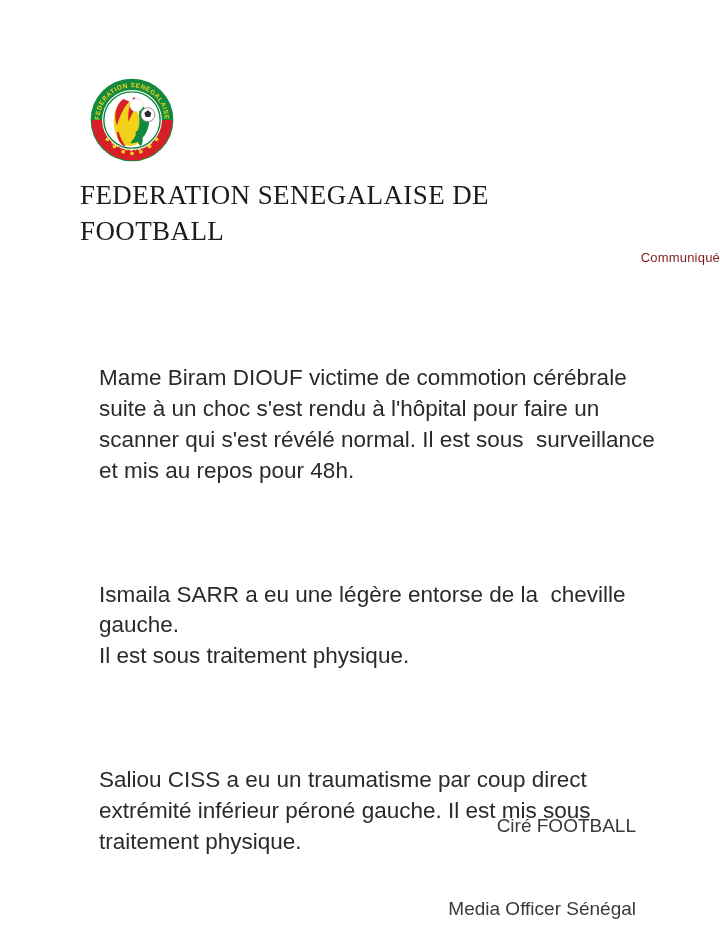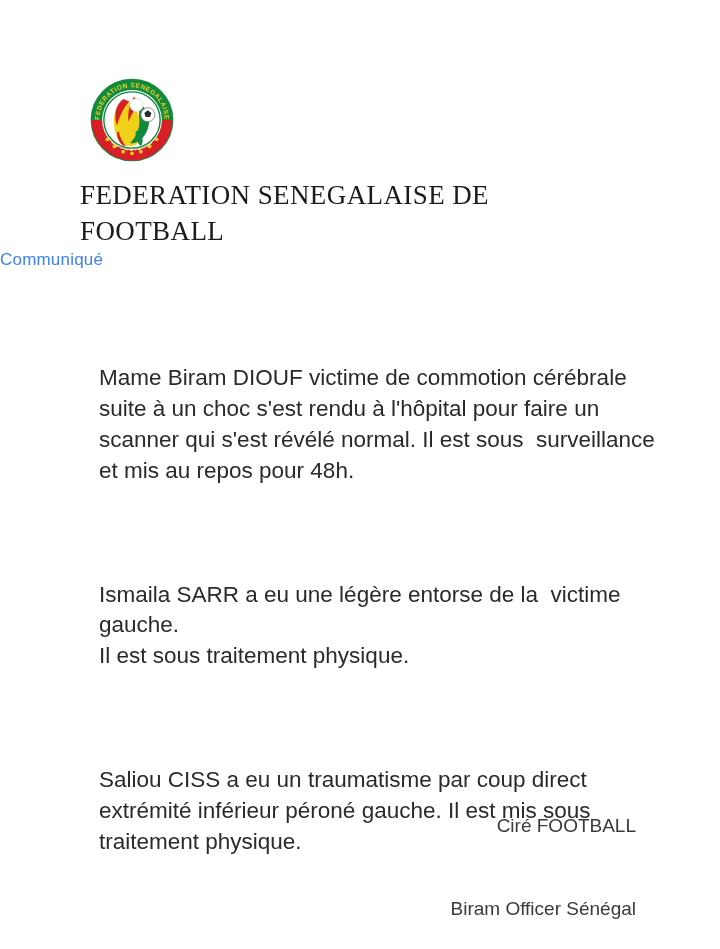--- a/index.html
+++ b/index.html
@@ -49,23 +49,23 @@
     color: #1b1b1b;
     font-weight: 400;
   }
 
   
   .communique {
     position: absolute;
     left: 0;
     top: 250px;
     width: 720px;
-    text-align: left;
-    font-size: 17px;
-    color: #3b82f6;
+    text-align: right;
+    font-size: 13px;
+    color: #7f1d1d;
     letter-spacing: 0.2px;
   }
 
   
   .body-block {
     position: absolute;
     left: 99px;
     top: 301px;
     width: 560px;
     font-size: 22.5px;
@@ -153,23 +153,23 @@
       <circle cx="50" cy="50" r="32" fill="none" stroke="#118a3d" stroke-width="1.6"></circle>
     </svg>
   </div>
 
   <h1 class="org-heading">FEDERATION SENEGALAISE DE FOOTBALL</h1>
 
   <div class="communique">Communiqué</div>
 
   <div class="body-block">
     <p class="para">Mame Biram DIOUF victime de commotion cérébrale suite à un choc s'est rendu à l'hôpital pour faire un scanner qui s'est révélé normal. Il est sous  surveillance et mis au repos pour 48h.</p>
-    <p class="para">Ismaila SARR a eu une légère entorse de la  victime gauche.
+    <p class="para">Ismaila SARR a eu une légère entorse de la  cheville gauche.
 Il est sous traitement physique.</p>
     <p class="para">Saliou CISS a eu un traumatisme par coup direct extrémité inférieur péroné gauche. Il est mis sous traitement physique.</p>
   </div>
 
   <div class="signature">
     <div>Ciré FOOTBALL</div>
-    <div>Biram Officer Sénégal</div>
+    <div>Media Officer Sénégal</div>
   </div>
 
 </div>
 
 </body></html>

